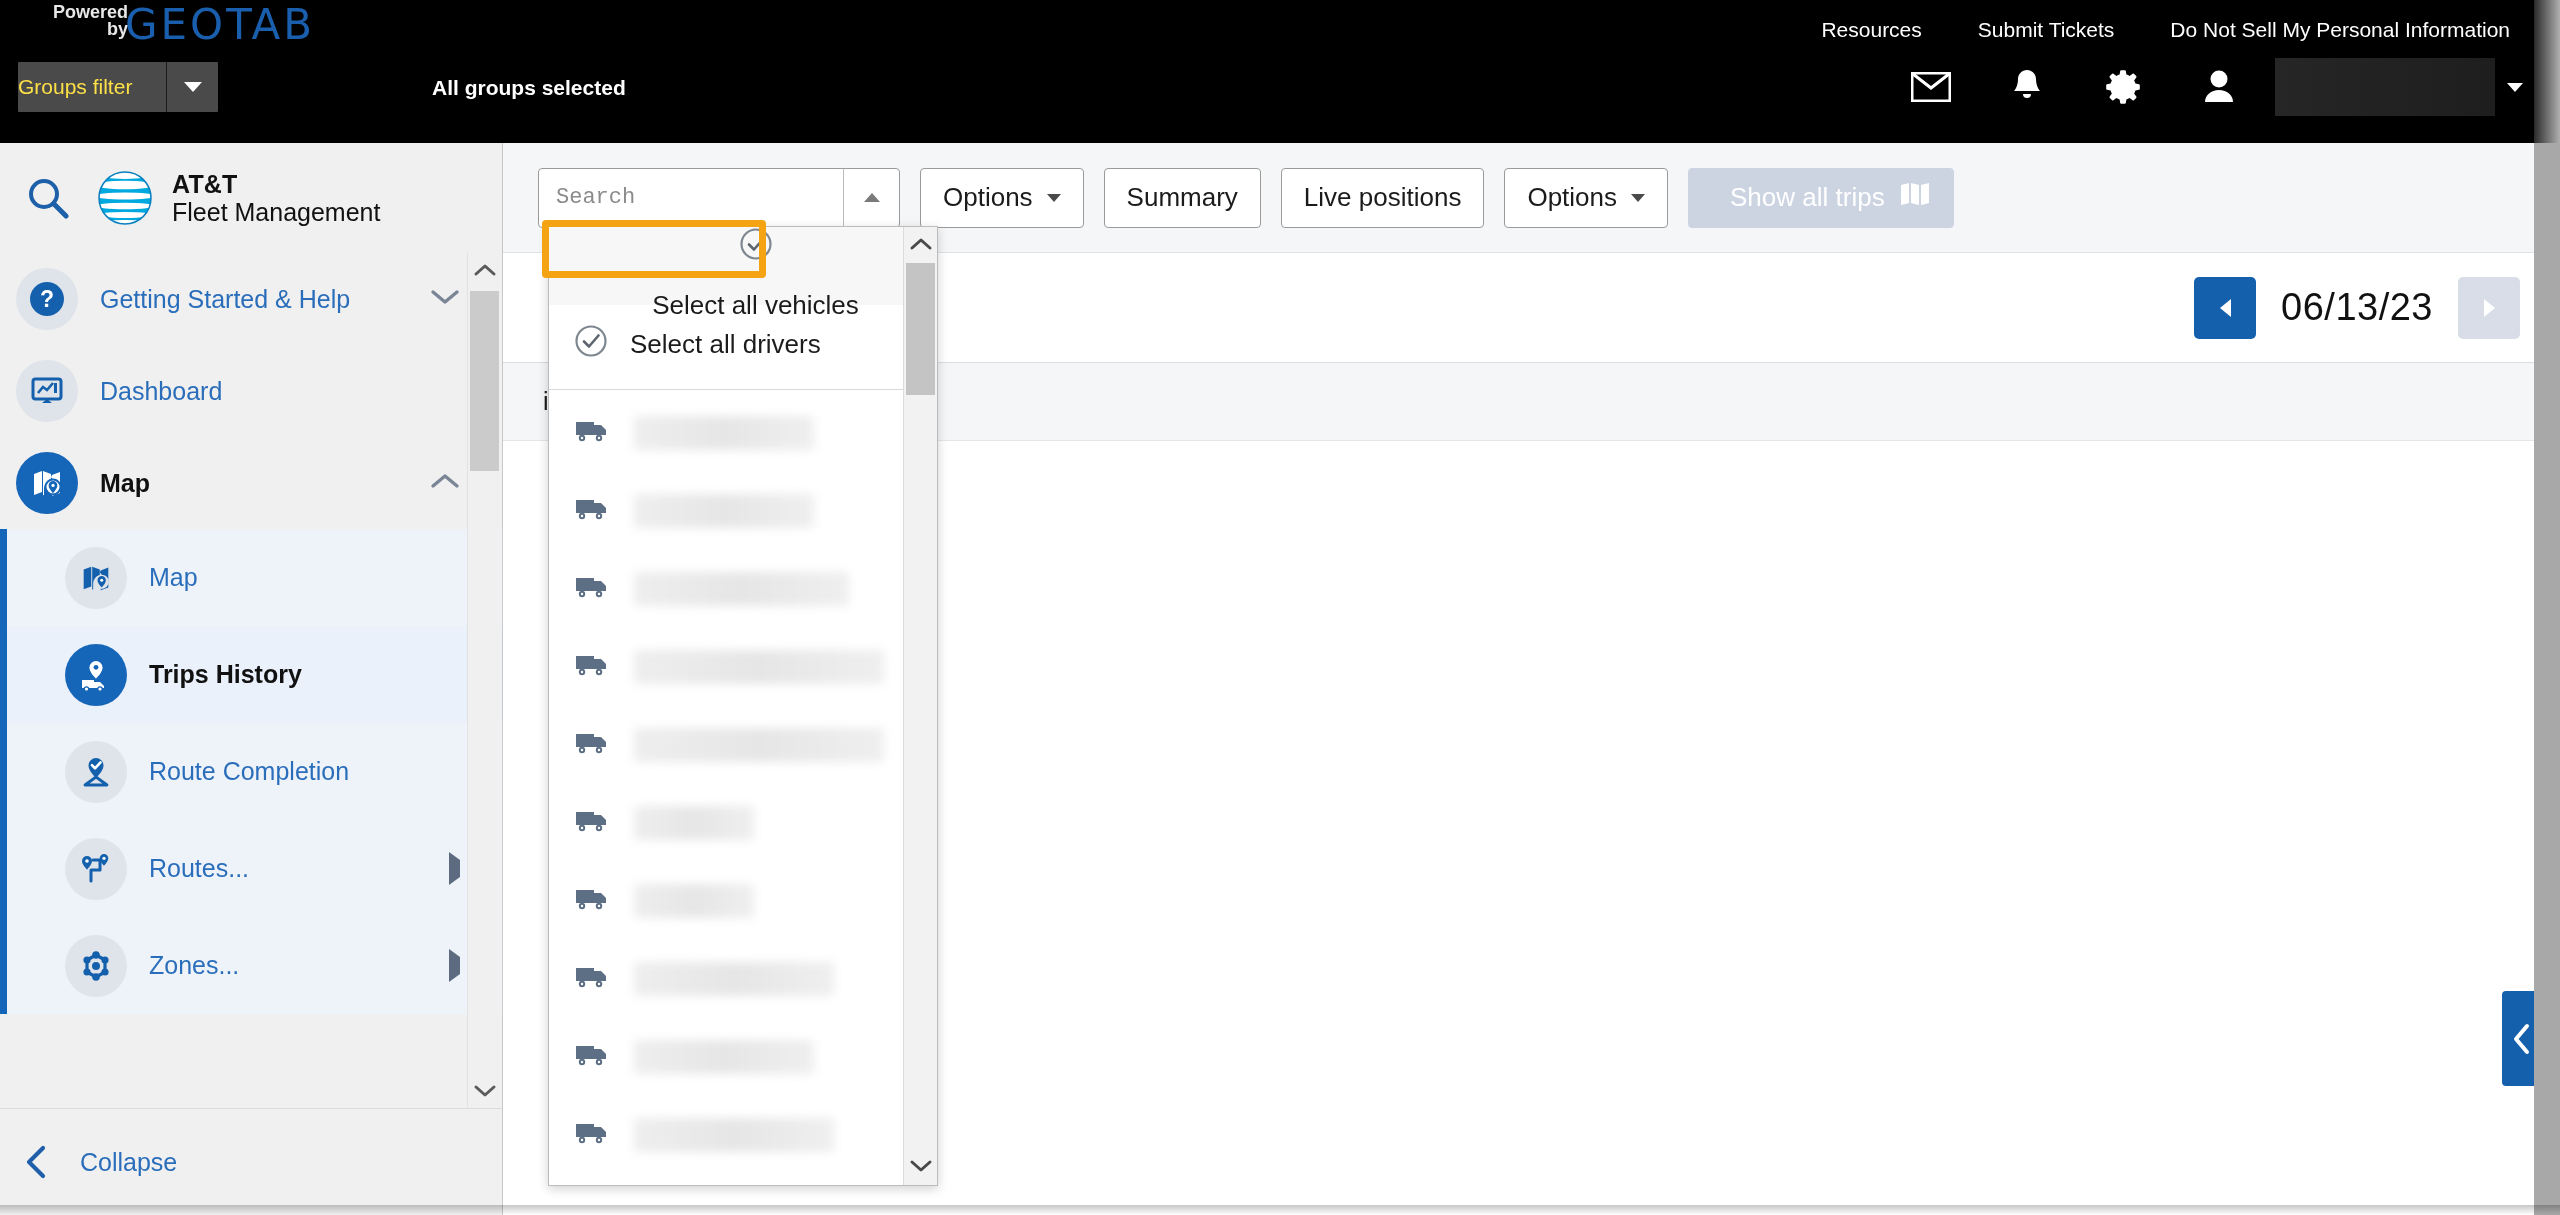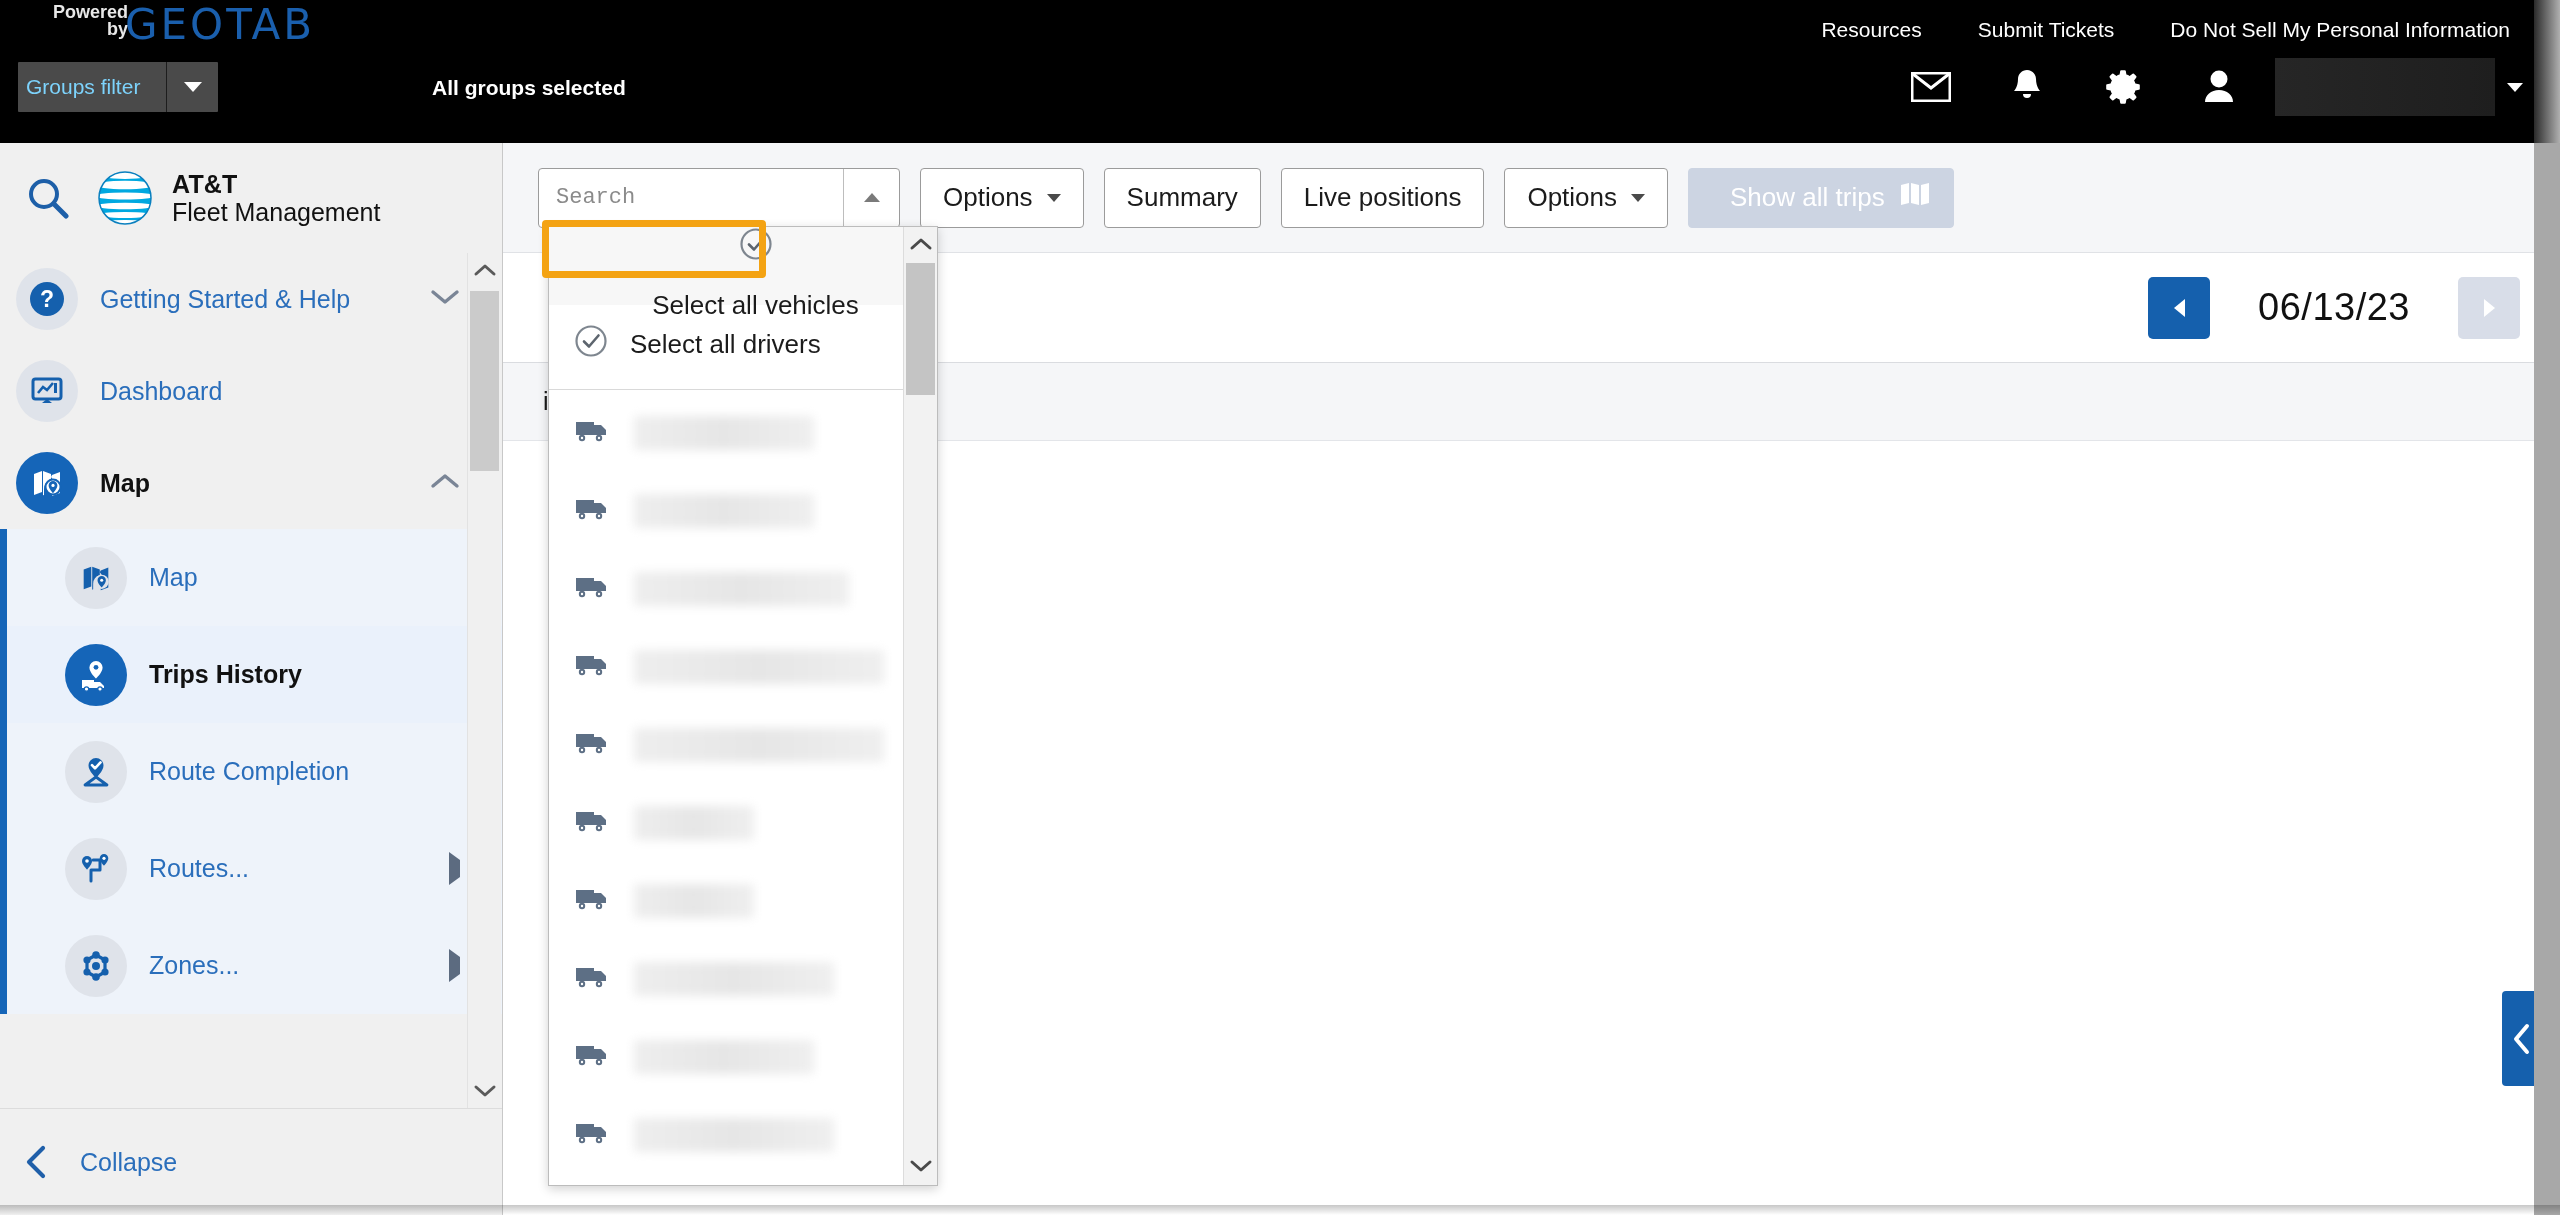--- a/index.html
+++ b/index.html
@@ -38,22 +38,22 @@
   }
 
   
   .groups-filter {
     position: absolute; left: 18px; top: 62px;
     width: 200px; height: 50px;
     background: #4a4a4a; display: flex; align-items: stretch;
     border-radius: 1px;
   }
   .groups-filter .gf-text {
-    flex: 1; color: #7dd3fc; font-size: 21px;
-    display: flex; align-items: center;  margin-left: 8px;
+    flex: 1; color: #fde047; font-size: 21px;
+    display: flex; align-items: center; 
   }
   .groups-filter .gf-arrow {
     width: 52px; border-left: 1px solid #1d1d1d;
     display: flex; align-items: center; justify-content: center;
   }
   .caret-down {
     width: 0; height: 0;
     border-left: 9px solid transparent;
     border-right: 9px solid transparent;
     border-top: 10px solid #ffffff;
@@ -232,21 +232,21 @@
     display: flex; align-items: center; gap: 0px;
   }
   .dn-btn {
     width: 62px; height: 62px; border-radius: 5px;
     display: flex; align-items: center; justify-content: center;
     cursor: pointer;
   }
   .dn-btn.prev { background: #1560ad; }
   .dn-btn.next { background: #d8dde8; }
   .dn-date {
-    font-size: 38px; color: #111; margin: 0 48px;
+    font-size: 38px; color: #111; margin: 0 25px;
     letter-spacing: .5px;
   }
   .tri-left {
     width: 0; height: 0;
     border-top: 9px solid transparent;
     border-bottom: 9px solid transparent;
     border-right: 11px solid #ffffff;
   }
   .tri-right {
     width: 0; height: 0;

